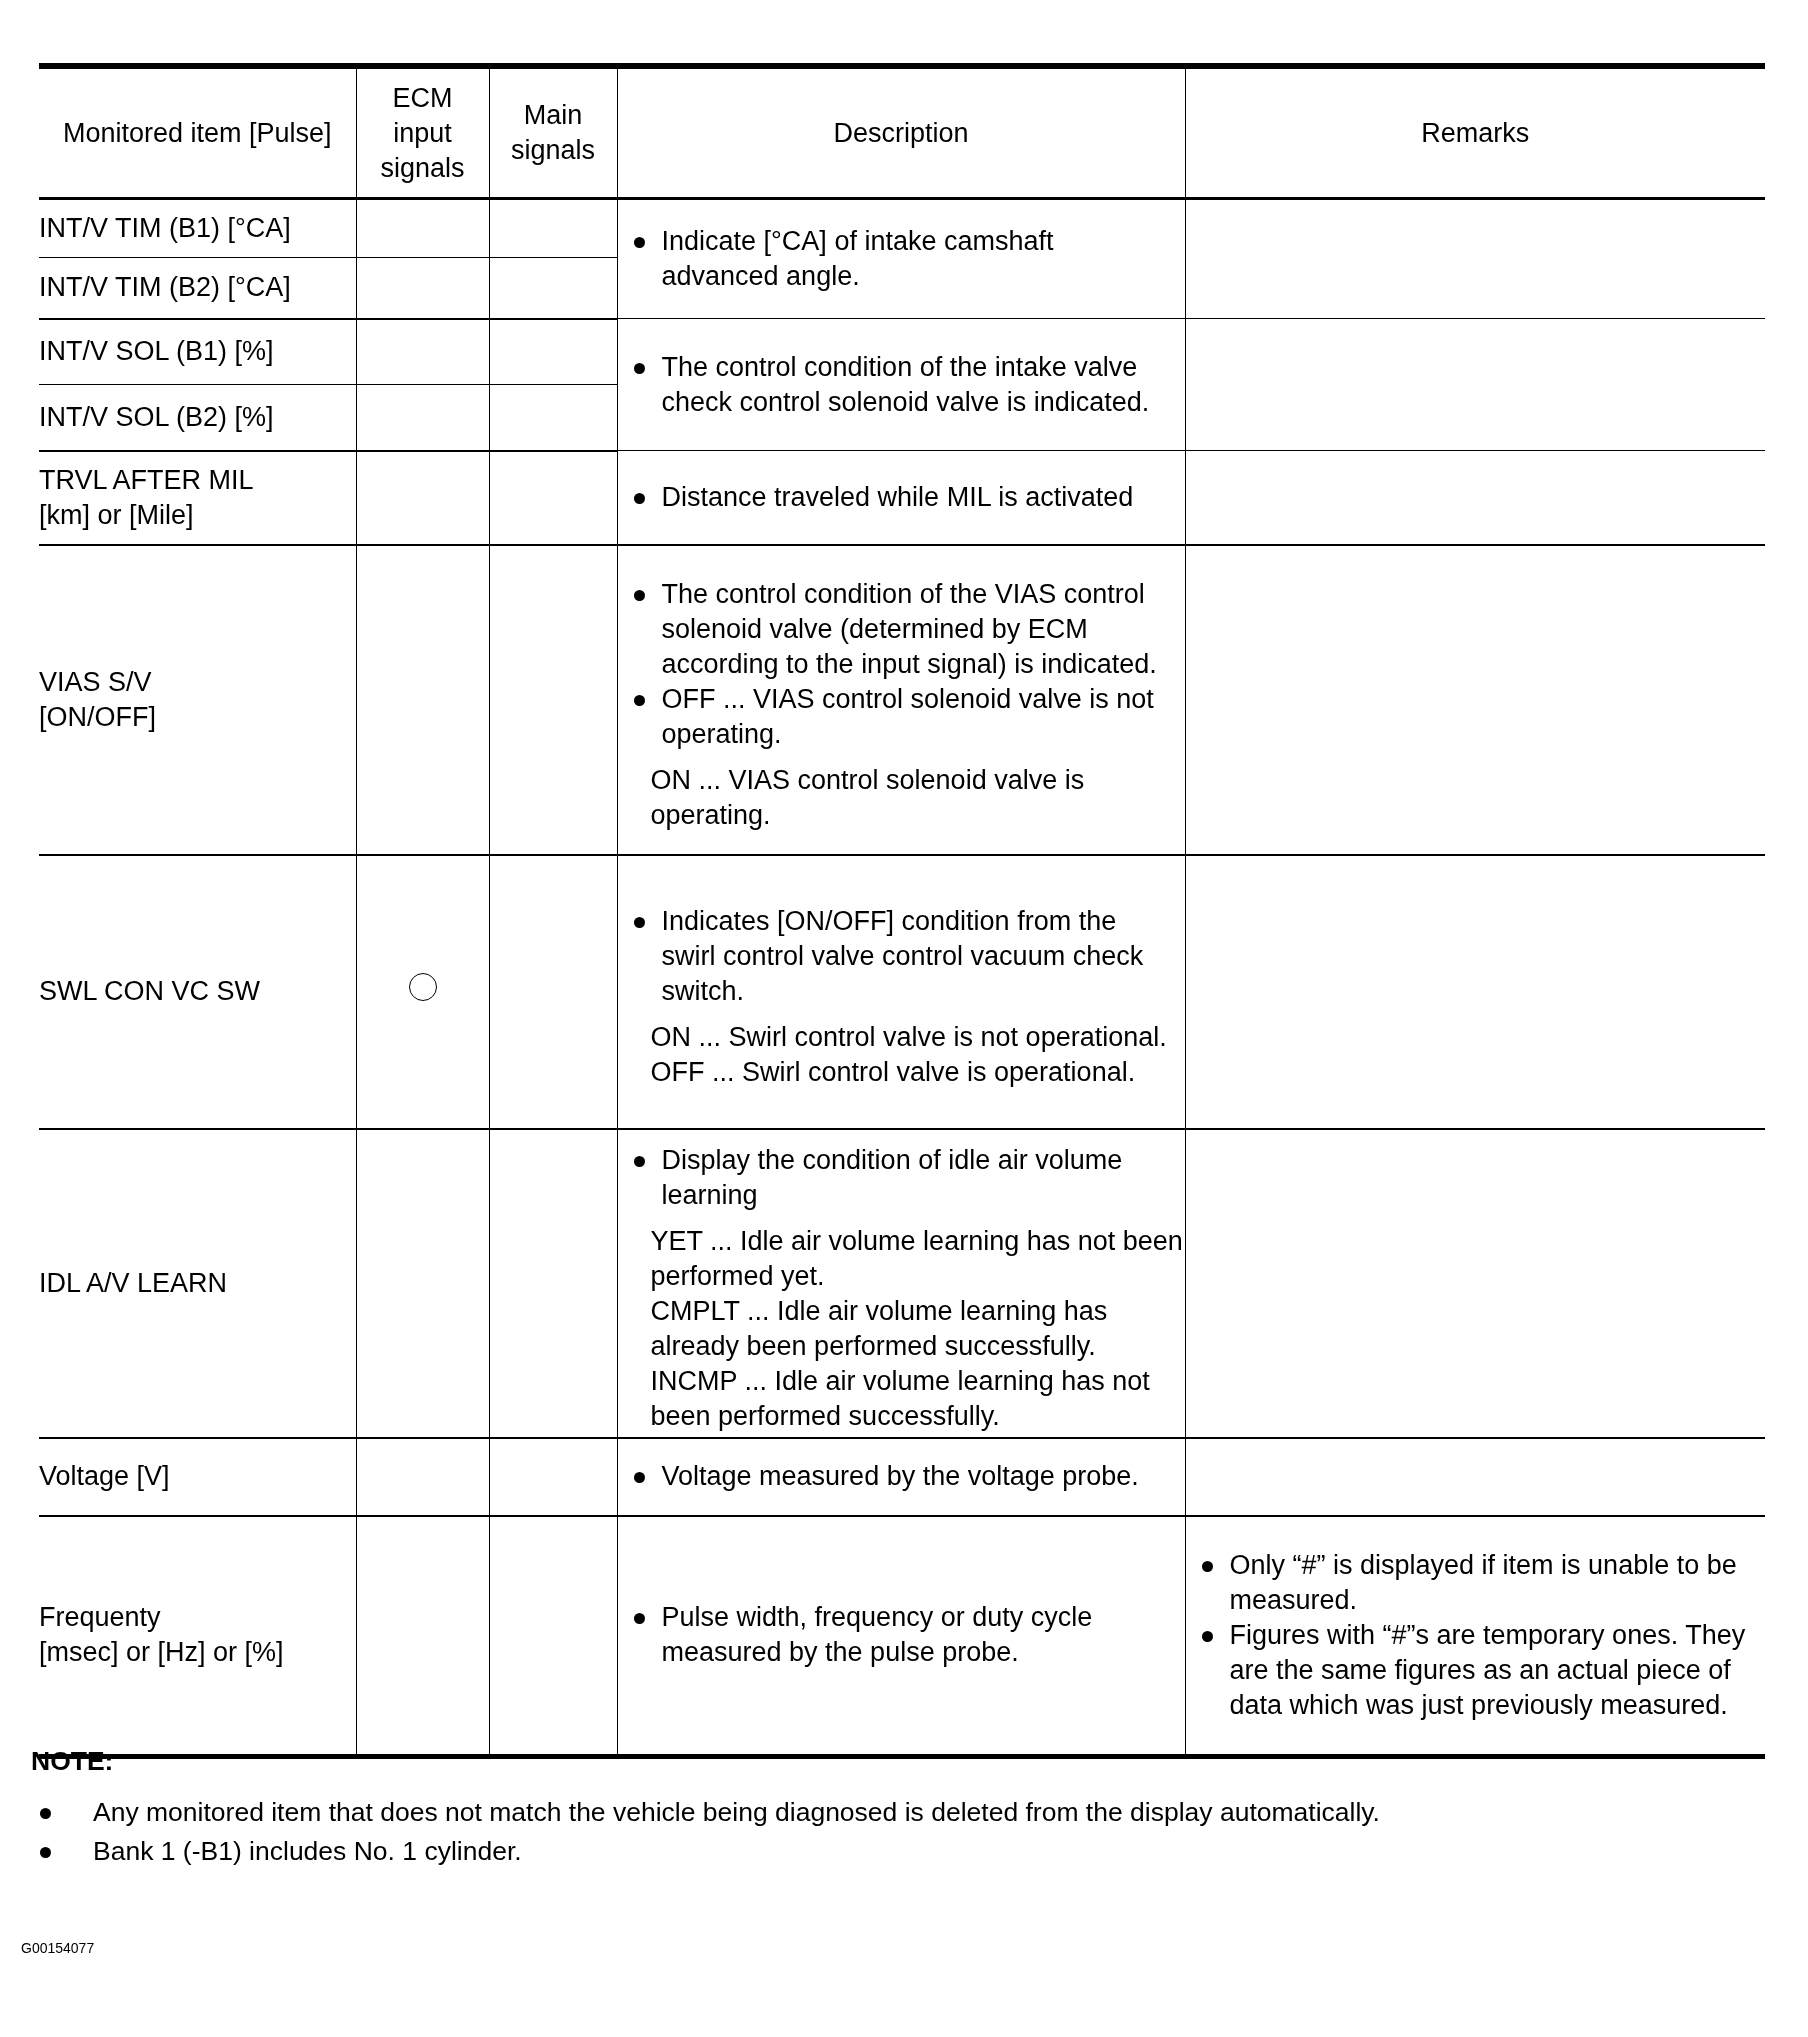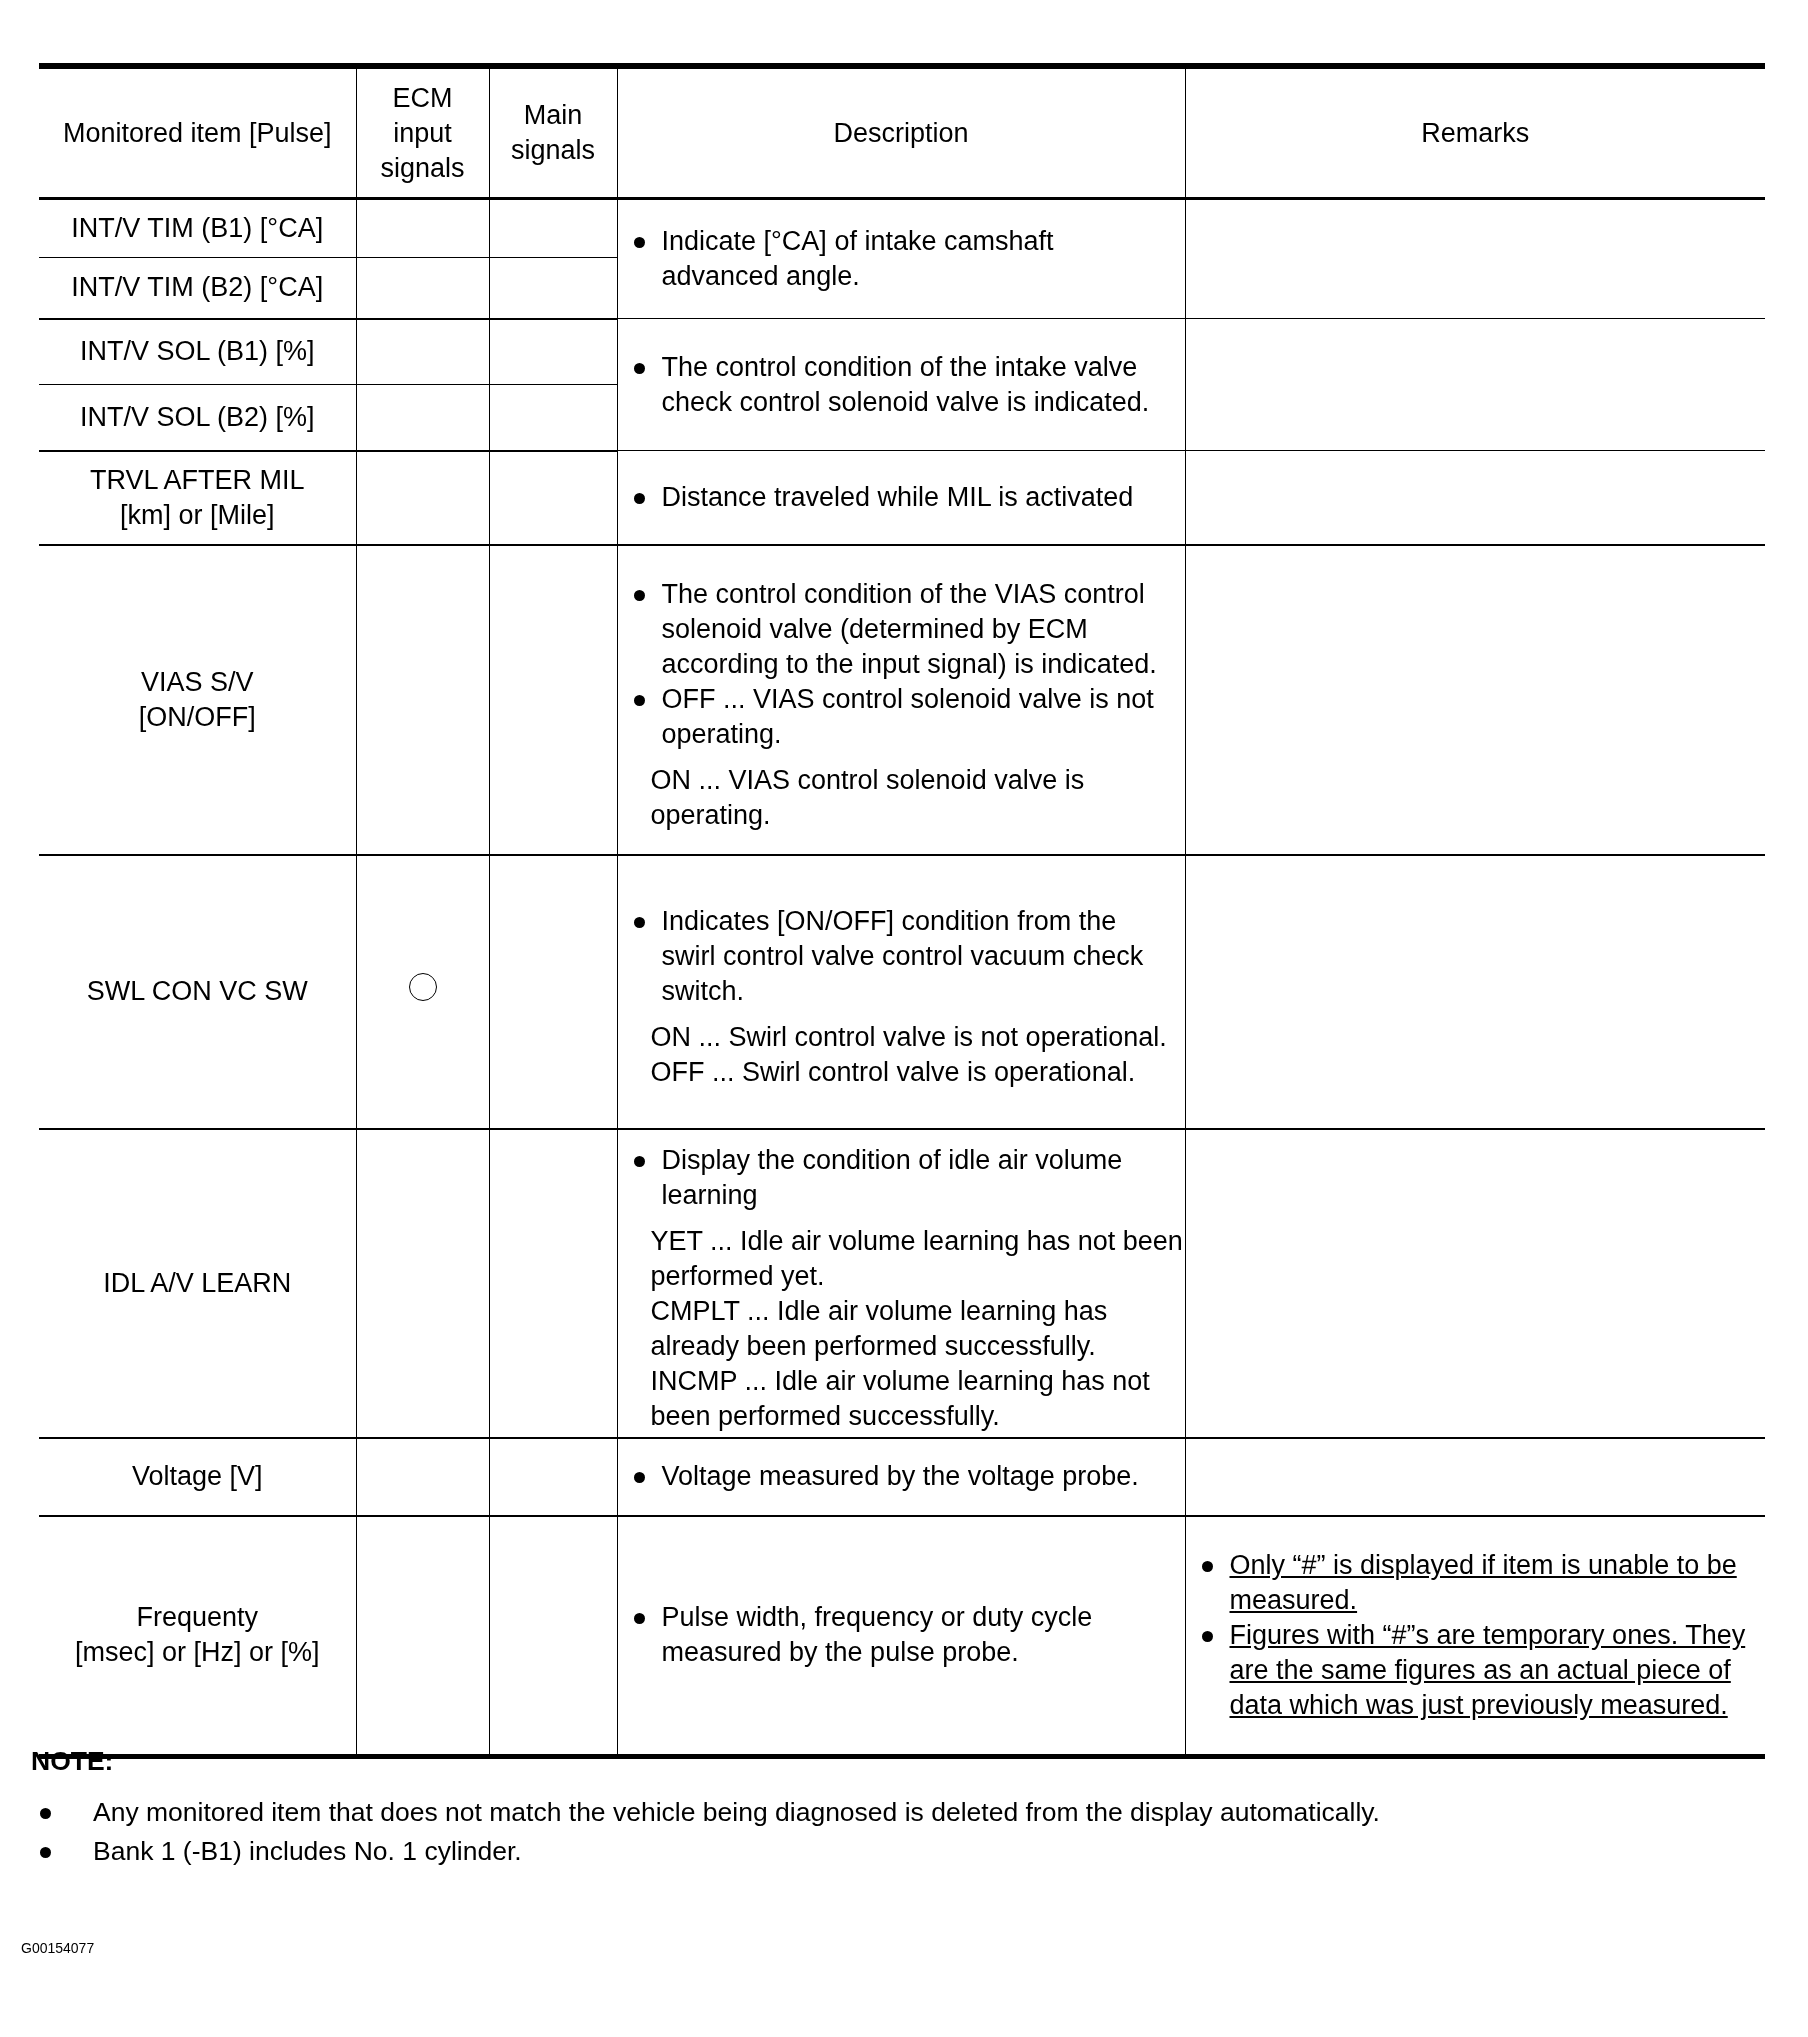--- a/index.html
+++ b/index.html
@@ -9,23 +9,23 @@
   table.mon { position:absolute; left:39px; top:63px; width:1726px;
               border-collapse:collapse; table-layout:fixed; font-size:27px; line-height:35px; }
   table.mon th, table.mon td { border-left:1.7px solid #000; border-right:1.7px solid #000;
               border-top:1.7px solid #000; border-bottom:1.7px solid #000; vertical-align:middle; padding:0; }
   table.mon tr:first-child th { border-top:6px solid #000; }
   table.mon tr.hdr th { border-bottom:3.4px solid #000; font-weight:normal; text-align:center; height:128px; }
   table.mon tr.grp-end td { border-bottom:2.6px solid #000; }
   table.mon tr.last td { border-bottom:5.1px solid #000; }
   table.mon th:first-child, table.mon td:first-child { border-left:none; }
   table.mon th:last-child, table.mon td:last-child { border-right:none; }
-  .item { padding-left:15.4px; text-align:center;margin-left:8px; }
+  .item { padding-left:15.4px; text-align:left;margin-left:8px; }
   .desc { padding:5.1px 8.6px 5.1px 12px; }
-  .rem { padding:5.1px 8.6px 5.1px 8.6px;text-decoration:underline; }
+  .rem { padding:5.1px 8.6px 5.1px 8.6px; }
   ul.bl { margin:11px; padding:0; list-style:none; }
   ul.bl li { position:relative; padding-left:33px; }
   ul.bl li::before { content:""; position:absolute; left:5.1px; top:13px; width:11px; height:11px;
                      border-radius:50%; background:#000; }
   .cont { padding-left:33px; }
   .circle { display:inline-block; width:26px; height:26px; border:1.7px solid #000; border-radius:50%; }
   .center { text-align:center; }
   .note { position:absolute; left:31px; top:1746px; font-size:26.5px; }
   .note-title { font-weight:bold; }
   .note ul { margin:16px 0 0 0; padding:0; list-style:none; }

